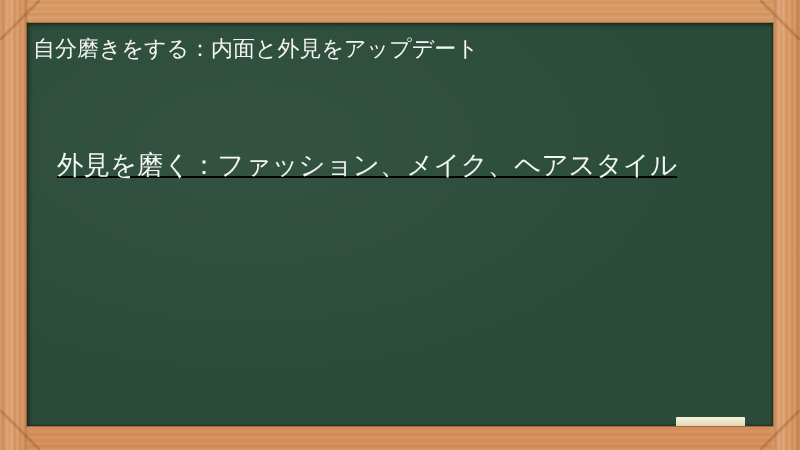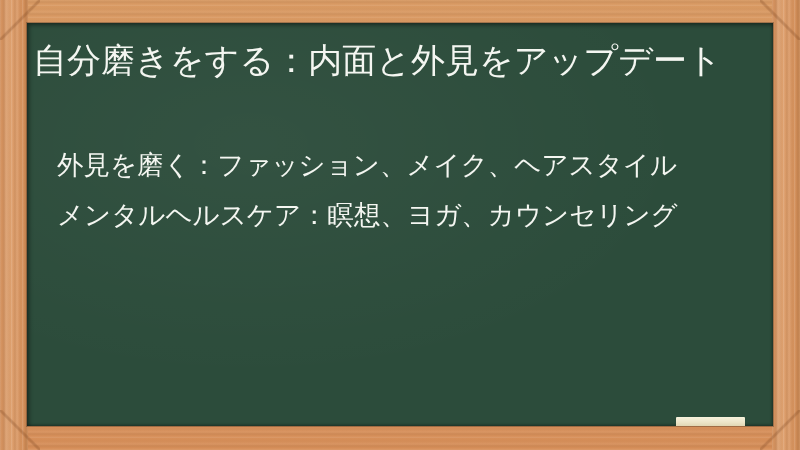--- a/index.html
+++ b/index.html
@@ -88,39 +88,40 @@
       inset 2px 2px 4px rgba(0,0,0,0.45),
       inset -1px -1px 3px rgba(0,0,0,0.30),
       0 0 0 1px rgba(0,0,0,0.25);
     overflow: hidden;
   }
 
   
   #board-title {
     position: absolute;
     left: 6px;
-    top: 14px;
+    top: 2px;
     width: 712px;
     color: #f4f6f1;
-    font-size: 34px;
+    font-size: 22px;
     line-height: 47px;
     font-weight: 400;
     letter-spacing: 0px;
     white-space: pre-wrap;
     word-break: break-all;
   }
 
   #board-list {
     position: absolute;
     left: 6px;
     top: 121px;
     width: 716px;
     margin: 0;
     padding: 0;
     list-style: none;
+    text-decoration: underline;
   }
   .board-list-item {
     color: #f4f6f1;
     font-size: 26.5px;
     line-height: 42px;
     font-weight: 400;
     padding-left: 24px;
     margin: 0 0 8px 0;
     text-indent: 0;
     white-space: pre-wrap;
@@ -151,19 +152,18 @@
   <div class="miter tr"></div>
   <div class="miter bl"></div>
   <div class="miter br"></div>
 
   <div id="chalkboard">
 
     <div id="board-title">自分磨きをする：内面と外見をアップデート</div>
 
     <ul id="board-list">
       <li class="board-list-item">外見を磨く：ファッション、メイク、ヘアスタイル</li>
-      <li class="board-list-item">メンタルヘルスケア：瞑想、ヨガ、カウンセリング</li>
     </ul>
 
     <div id="chalk-stick"></div>
 
   </div>
 </div>
 
 </body></html>

